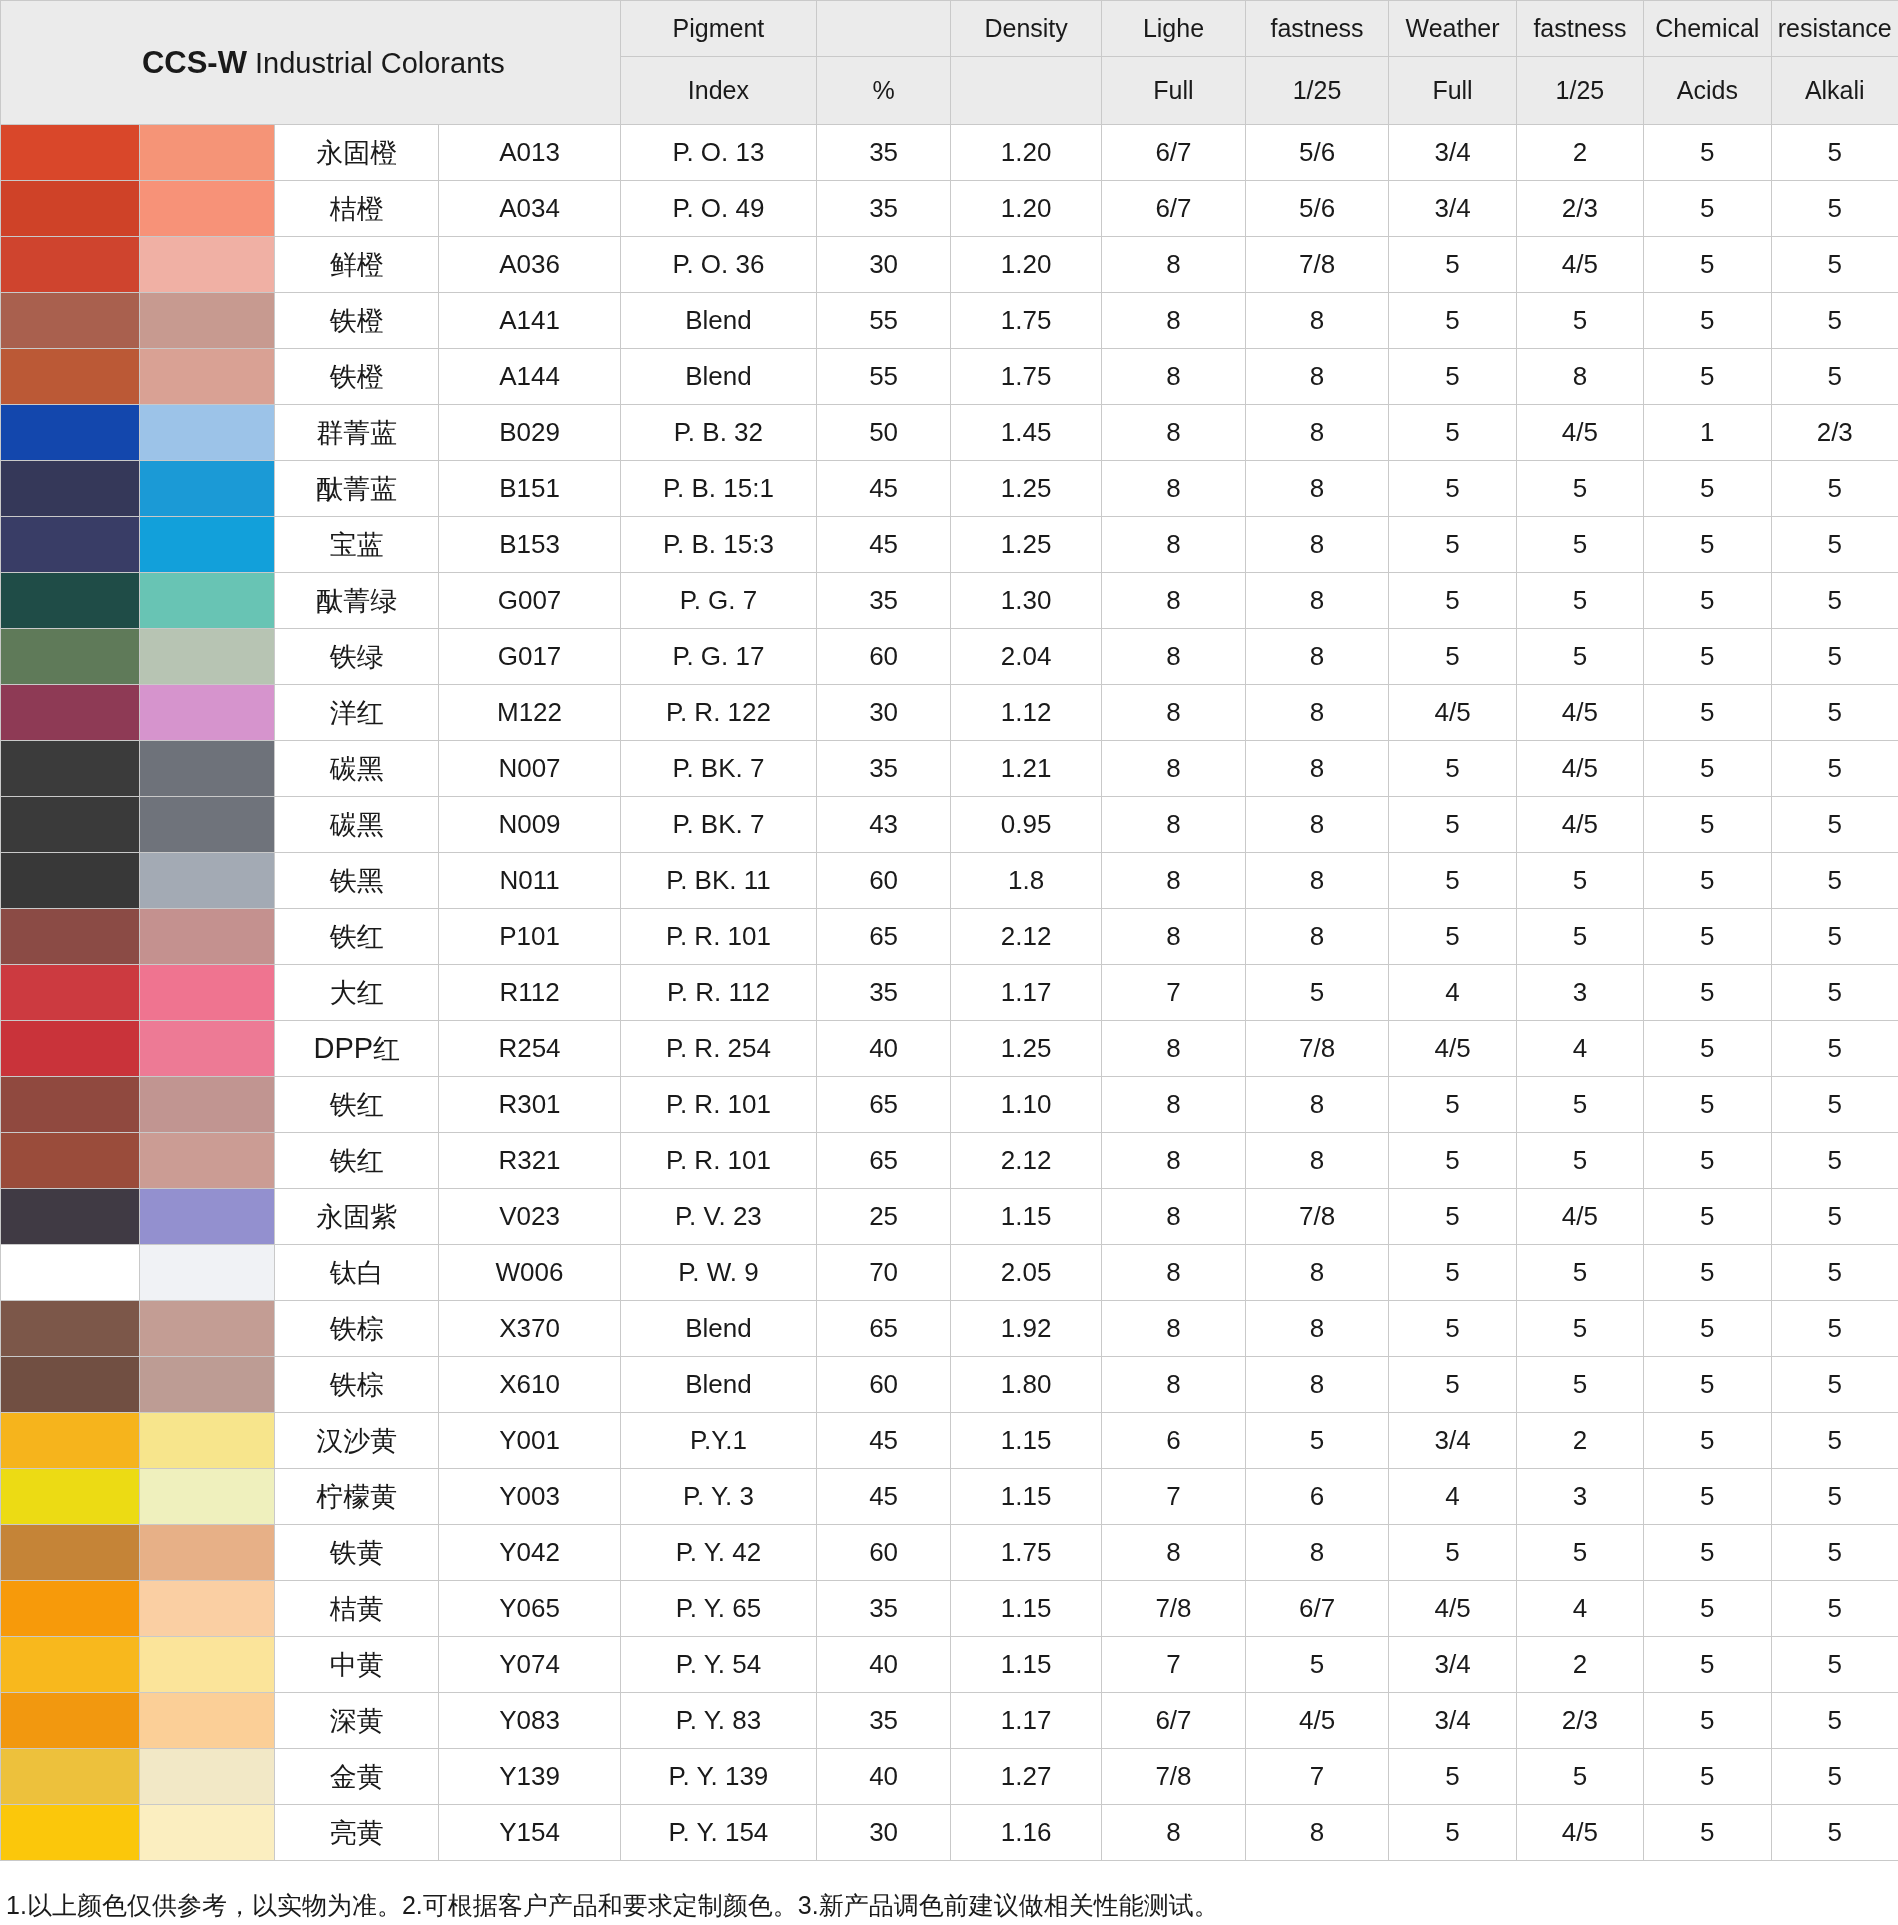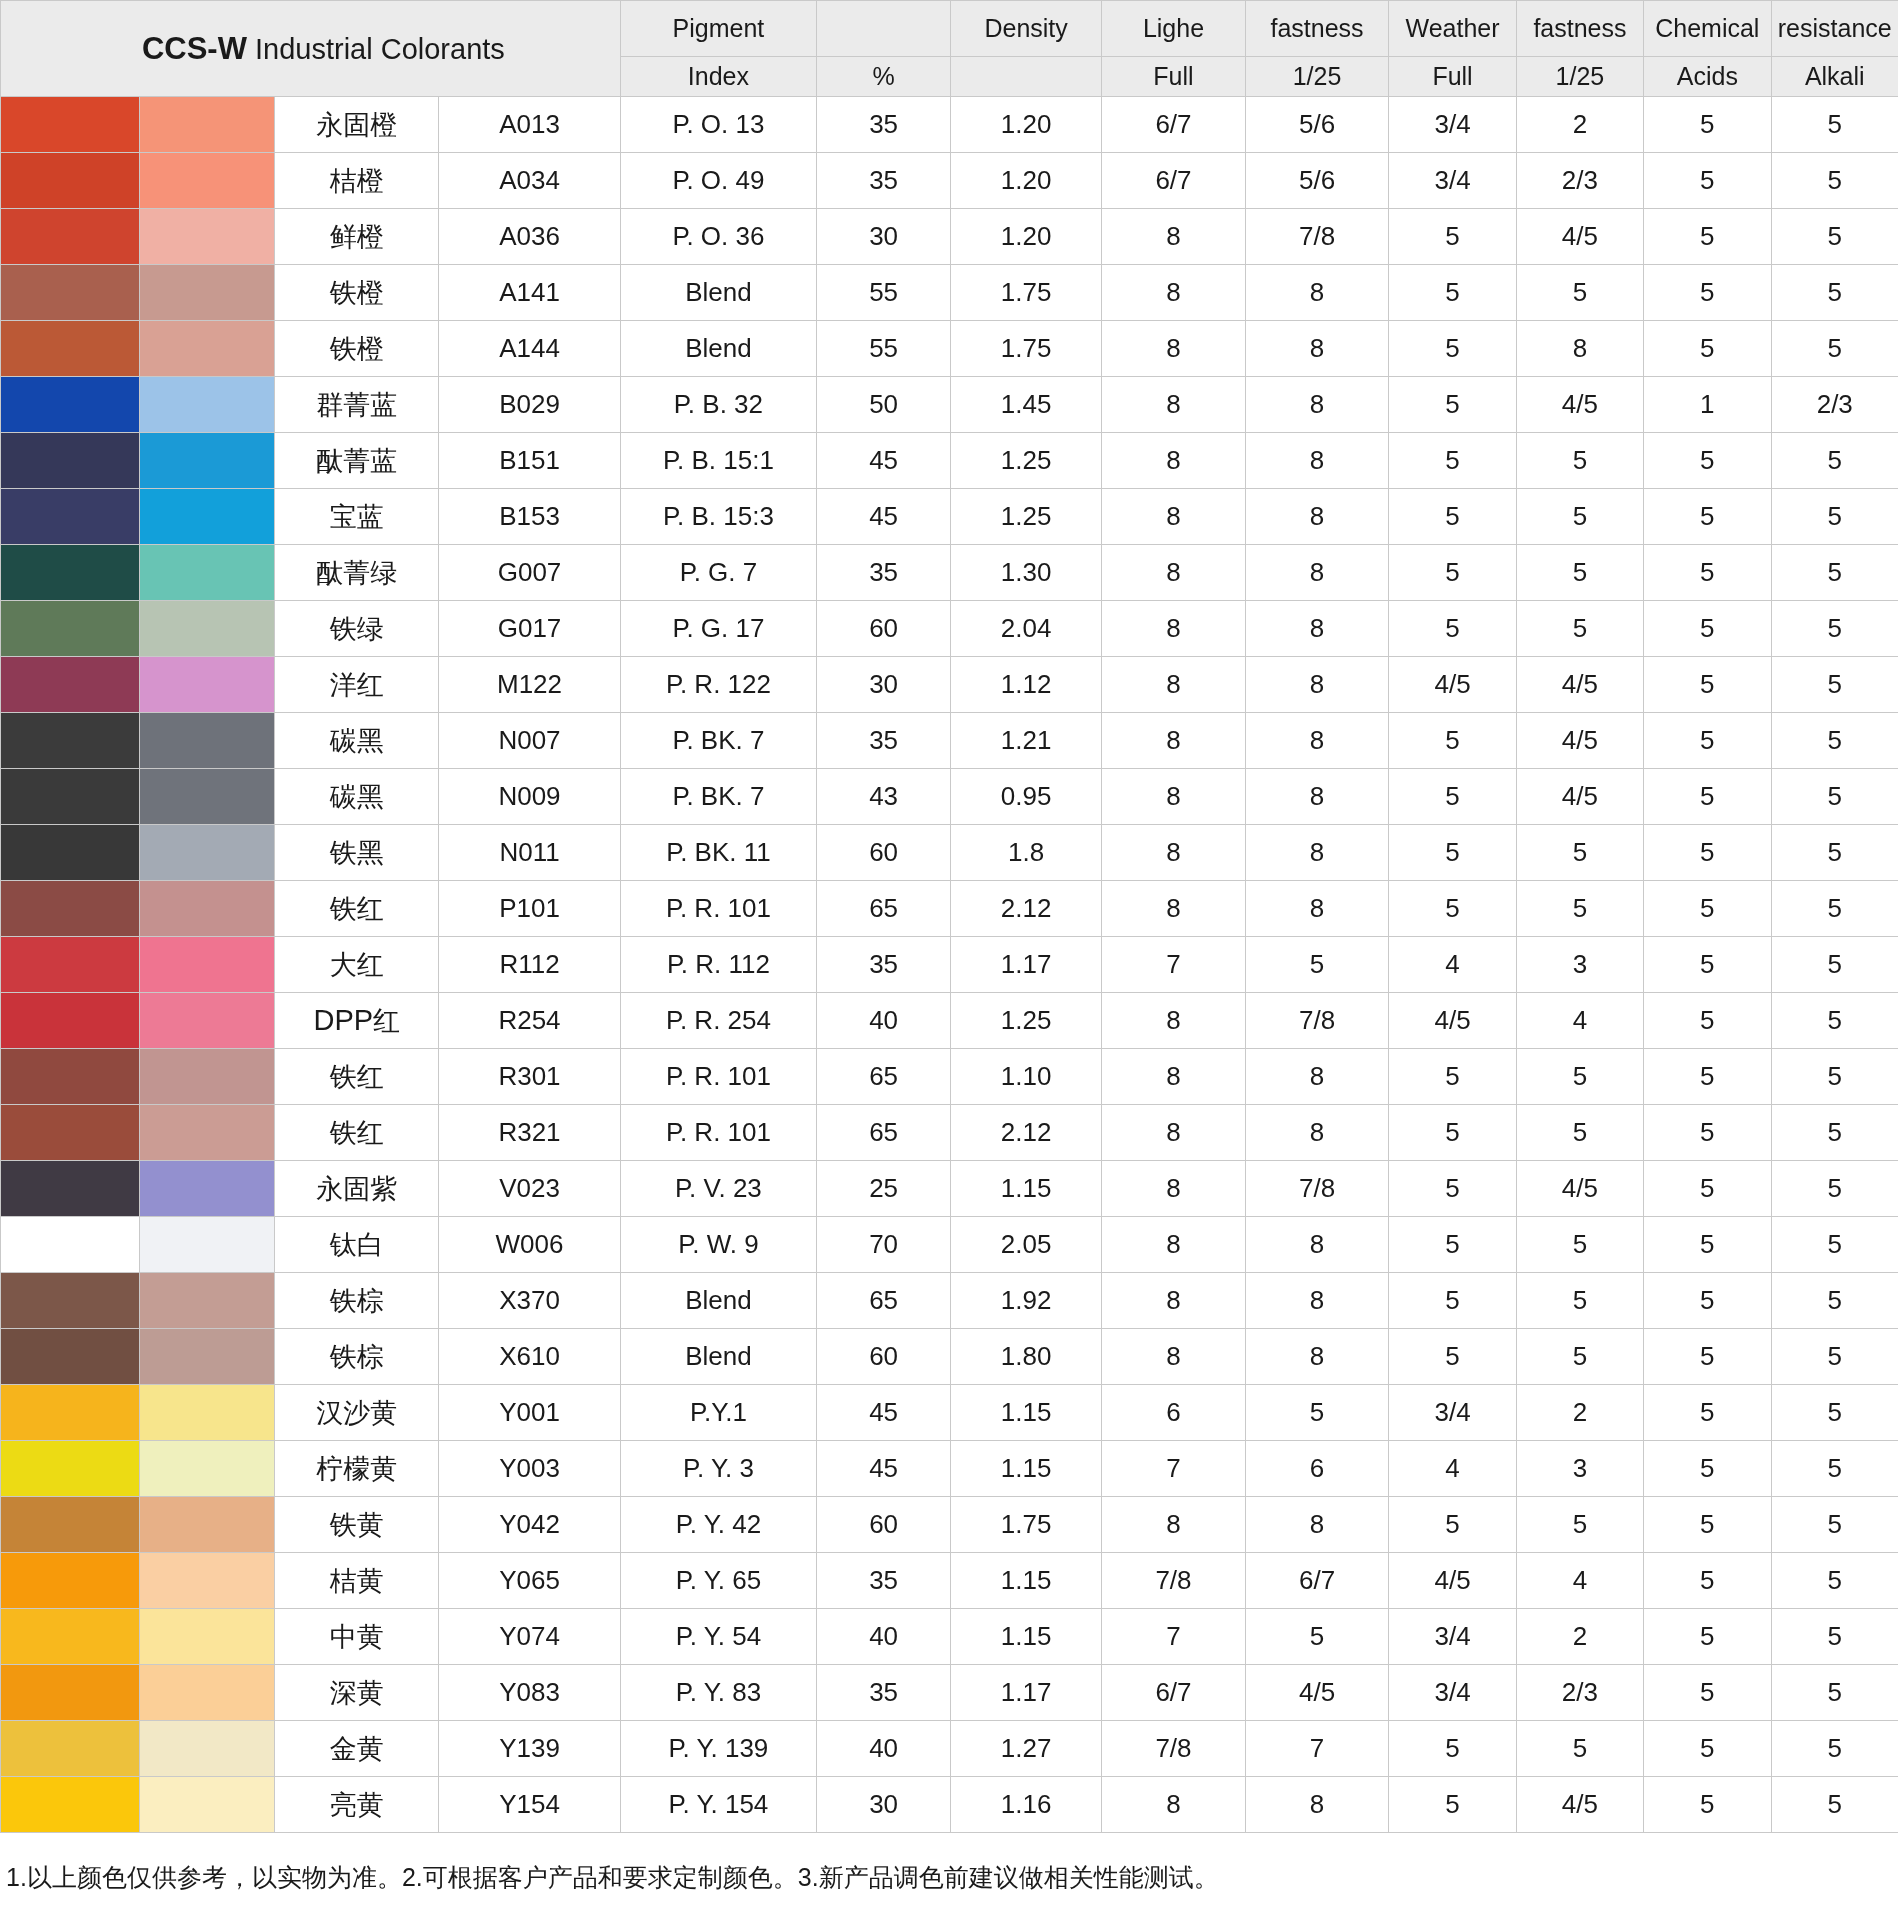--- a/index.html
+++ b/index.html
@@ -38,21 +38,21 @@
     text-align: center;
     padding-left: 26px;
     font-size: 29px;
     vertical-align: middle;
   }
   .title-cell .brand {
     font-weight: bold;
     font-size: 31px;
   }
   .hdr-top { height: 56px; }
-  .hdr-bot { height: 40px; }
+  .hdr-bot { height: 68px; }
 
   
   tbody td {
     border: 0.9px solid #c9c9c9;
     height: 55px;
     font-size: 26px;
     color: #1a1a1a;
     text-align: center;
     vertical-align: middle;
     padding: 0;

